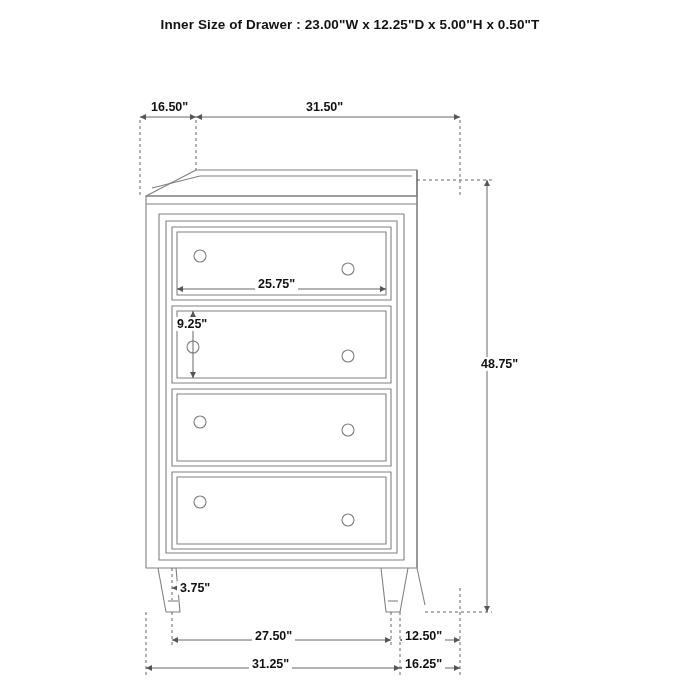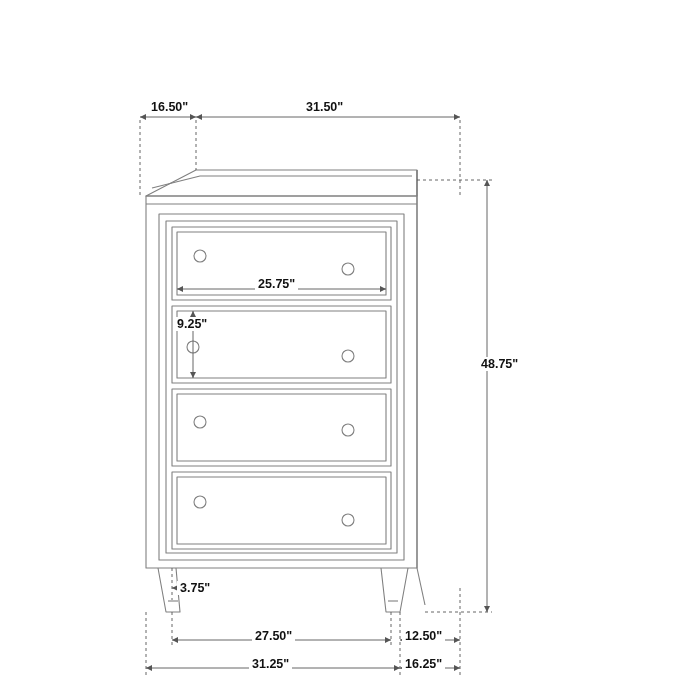--- a/index.html
+++ b/index.html
@@ -46,20 +46,21 @@
     background: #ffffff;
     padding: 0 3px;
     white-space: nowrap;
   }
 </style>
 </head>
 <body>
 
 <div id="stage">
 
+  <div id="title">Inner Size of Drawer : 23.00"W x 12.25"D x 5.00"H x 0.50"T</div>
 
   <svg class="diagram" viewBox="0 0 700 700">
     <g fill="none" stroke="#808080" stroke-width="1.1" stroke-linejoin="round">
 
       <path d="M146,196 L196,170 L417,170 L417,196 Z"></path>
       <path d="M146,196 L146,568 L417,568 L417,196 Z"></path>
       <path d="M417,170 L417,568"></path>
       <path d="M417,568 L417,568"></path>
 
       <path d="M417,170 L417,196"></path>

